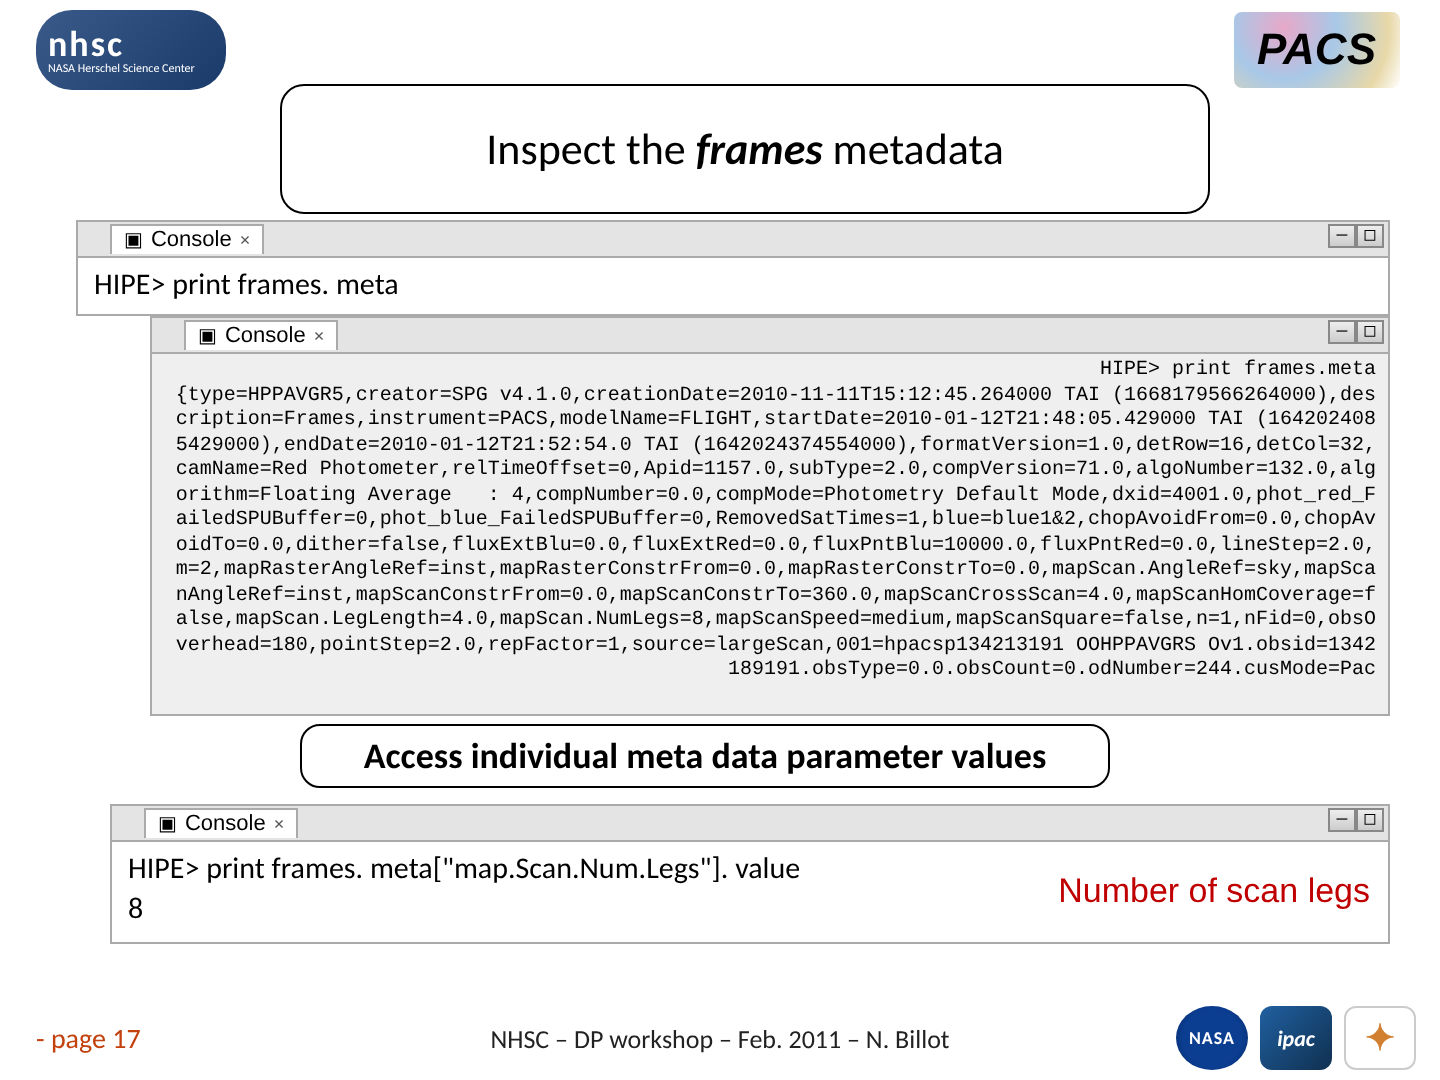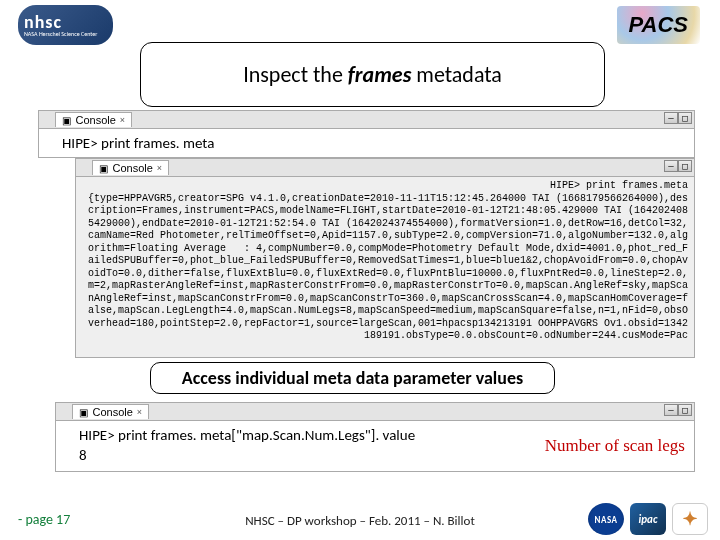--- a/index.html
+++ b/index.html
@@ -100,48 +100,48 @@
     white-space: pre-wrap;
     word-break: break-all;
   }
   .console-body.output {
     font-size: 10px;
     line-height: 1.25;
     background: #efefef;
     padding: 3px 6px;
   }
   .prompt { font-weight: normal; }
-  .hipe { font-family: Calibri, Arial, sans-serif; font-size: 15px; margin-left: 15px; }
+  .hipe { font-family: Calibri, Arial, sans-serif; font-size: 15px; }
   #c1 { top: 110px; height: 48px; }
   #c2 { top: 158px; left: 75px; right: 25px; height: 200px; }
   #c2 .console-body { height: 180px; overflow: hidden; text-align: right; }
   #c3 { top: 402px; left: 55px; right: 25px; height: 70px; }
   .subtitle-box {
     position: absolute;
     top: 362px; left: 150px;
     width: 405px;
     border: 1.5px solid #000;
     border-radius: 10px;
     padding: 4px 14px;
     font-size: 18px;
     font-weight: bold;
     text-align: center;
   }
   .annotation {
     position: absolute;
     top: 436px; right: 35px;
     color: #c00000;
     font-size: 17px;
-    font-family: Liberation Serif, serif;
+    font-family: Liberation Sans, sans-serif;
   }
   .footer-left {
     position: absolute;
     bottom: 12px; left: 18px;
     font-size: 14px;
-    color: #15803d;
+    color: #c2410c;
   }
   .footer-center {
     position: absolute;
     bottom: 12px; left: 0; right: 0;
     text-align: center;
     font-size: 13px;
     color: #222;
   }
   .footer-logos {
     position: absolute;

